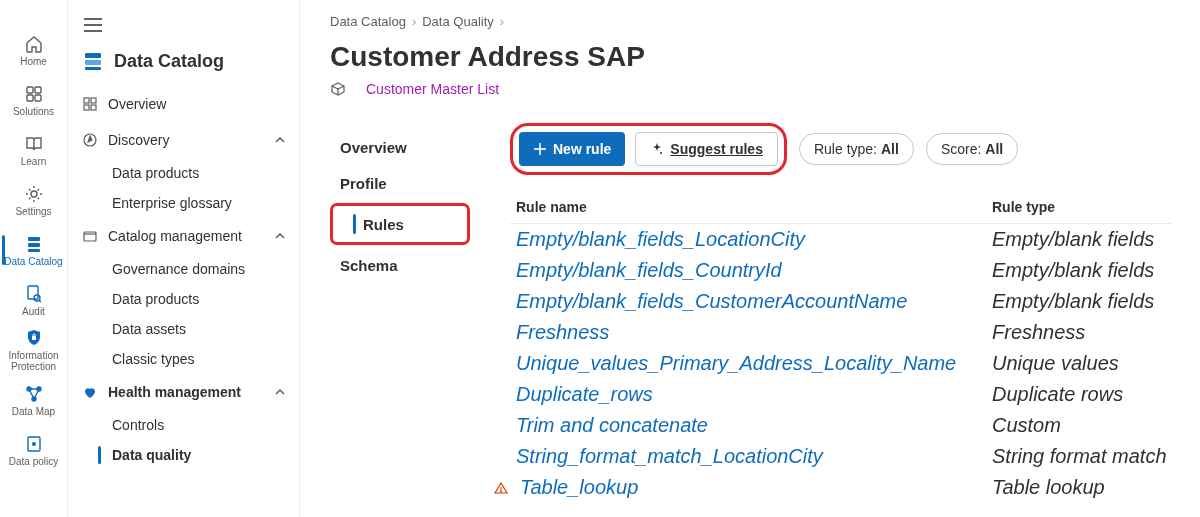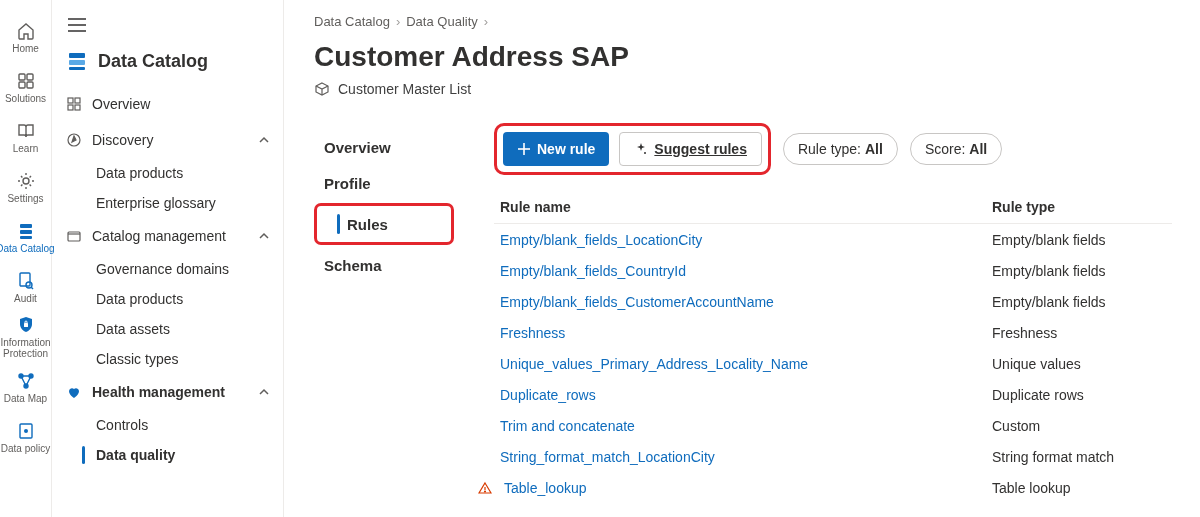--- a/index.html
+++ b/index.html
@@ -1,18 +1,18 @@
 <!DOCTYPE html>
 <html><head>
 <meta charset="utf-8">
 <style>
   * { box-sizing: border-box; margin: 0; padding: 0; }
   body { font-family: "Segoe UI", -apple-system, sans-serif; font-size: 14px; color: #323130; background: #fff; width: 1200px; height: 517px; overflow: hidden; display: flex; }
   
-  .rail { width: 52px; background: #fff; border-right: 1px solid #edebe9; display: flex; flex-direction: column; align-items: center; padding-top: 12px; gap: 0; }
+  .rail { width: 68px; background: #fff; border-right: 1px solid #edebe9; display: flex; flex-direction: column; align-items: center; padding-top: 25px; gap: 0; }
   .rail-item { width: 68px; height: 50px; display: flex; flex-direction: column; align-items: center; justify-content: center; gap: 2px; cursor: pointer; position: relative; }
   .rail-item .ico { width: 20px; height: 20px; display: flex; align-items: center; justify-content: center; }
   .rail-item .lbl { font-size: 10px; color: #605e5c; text-align: center; line-height: 1.1; }
   .rail-item.active::before { content: ""; position: absolute; left: 2px; top: 10px; bottom: 10px; width: 3px; background: #0f6cbd; border-radius: 2px; }
   .rail-item.active .lbl { color: #0f6cbd; }
   
   .nav { width: 232px; background: #fff; border-right: 1px solid #edebe9; padding: 10px 0 0 0; overflow-y: auto; }
   .nav-top { height: 30px; padding-left: 16px; display:flex; align-items:center; }
   .hamburger { width: 18px; height: 14px; cursor:pointer; }
   .nav-title-row { display: flex; align-items: center; gap: 10px; padding: 10px 14px 14px 14px; }
@@ -22,42 +22,42 @@
   .nav-sub { padding-left: 44px; height: 30px; display:flex; align-items:center; cursor:pointer; color:#323130; font-size: 14px; }
   .nav-sub.active { font-weight:600; position:relative; }
   .nav-sub.active::before { content:""; position:absolute; left: 30px; top:6px; bottom:6px; width:3px; background:#0f6cbd; border-radius:2px; }
   .nav-row .label { flex: 1 1 auto; }
 
   .main { flex: 1; background: #fff; padding: 14px 28px 0 30px; overflow:hidden; }
   .crumb { font-size: 13px; color: #605e5c; display:flex; align-items:center; gap:6px; margin-bottom: 12px; }
   .crumb span { cursor:pointer; }
   .crumb .sep { color:#a19f9d; }
   .page-title { font-size: 28px; font-weight: 600; margin-bottom: 8px; }
-  .sub-row { display:flex; align-items:center; gap:8px; color:#404040; font-size: 14px; margin-bottom: 26px; }
+  .sub-row { display:flex; align-items:center; gap:20px; color:#a21caf; font-size: 14px; margin-bottom: 26px; }
 
   .content { display:flex; gap: 40px; }
   .tabs { width: 140px; padding-top: 6px; }
   .tab { height: 36px; display:flex; align-items:center; font-size:15px; font-weight:600; color:#323130; cursor:pointer; padding-left: 10px; position:relative; }
   .tab.normal { font-weight: 600; }
   .tab.active::before { content:""; position:absolute; left:0; top:8px; bottom:8px; width:3px; background:#0f6cbd; border-radius:2px; }
   .tab-highlight { border: 3px solid #e3262d; border-radius: 7px; padding: 0 20px; margin: 2px 0; }
 
   .rules { flex:1; }
   .toolbar { display:flex; align-items:center; gap: 12px; margin-bottom: 16px; }
-  .btn-group-highlight { border: 3px solid #e3262d; border-radius: 10px; padding: 6px; display:flex; gap:10px; }
+  .btn-group-highlight { border: 3px solid #e3262d; border-radius: 18px; padding: 6px; display:flex; gap:10px; }
   .btn { height: 34px; border-radius: 4px; font-size:14px; font-weight:600; display:flex; align-items:center; gap:6px; padding: 0 14px; cursor:pointer; }
   .btn-primary { background:#0f6cbd; color:#fff; border: none; }
   .btn-secondary { background:#fff; color:#323130; border:1px solid #c8c6c4;text-decoration:underline; }
   .pill { height: 32px; border:1px solid #c8c6c4; border-radius: 16px; background:#fff; padding: 8px 14px; display:flex; align-items:center; font-size:14px; cursor:pointer; }
   .pill b { margin-left:4px; }
 
   .tbl-head { display:flex; border-bottom: 1px solid #edebe9; padding: 8px 0; font-weight:600; font-size:14px;align-items:center; }
   .col-name { flex: 1 1 auto; padding-left: 6px; }
   .col-type { width: 180px; margin-left: 32px; }
-  .tbl-row { display:flex; align-items:center; height: 31px; font-size:14px; }
+  .tbl-row { display:flex; align-items:center; height: 31px; font-size:20px;font-style:italic; }
   .tbl-row .rname { color:#0f6cbd; cursor:pointer; flex:1 1 auto; padding-left:6px; display:flex; align-items:center; gap:6px; }
   .tbl-row .rtype { width:180px; color:#323130; }
   .warn { color:#d83b01; width:14px; height:14px; margin-left:-22px; margin-right:6px; }
 
   svg { display:block; }
 </style>
 </head>
 <body>
 
 <div class="rail">

